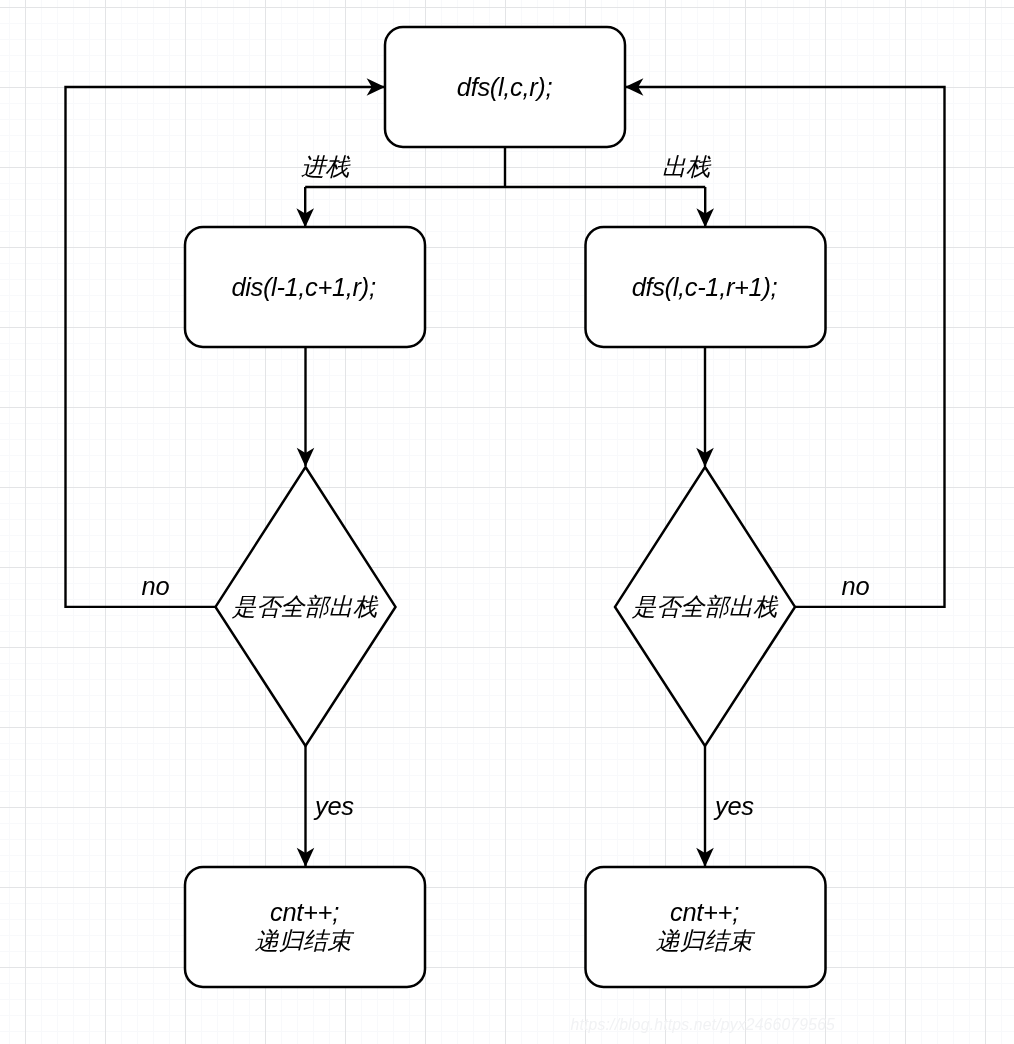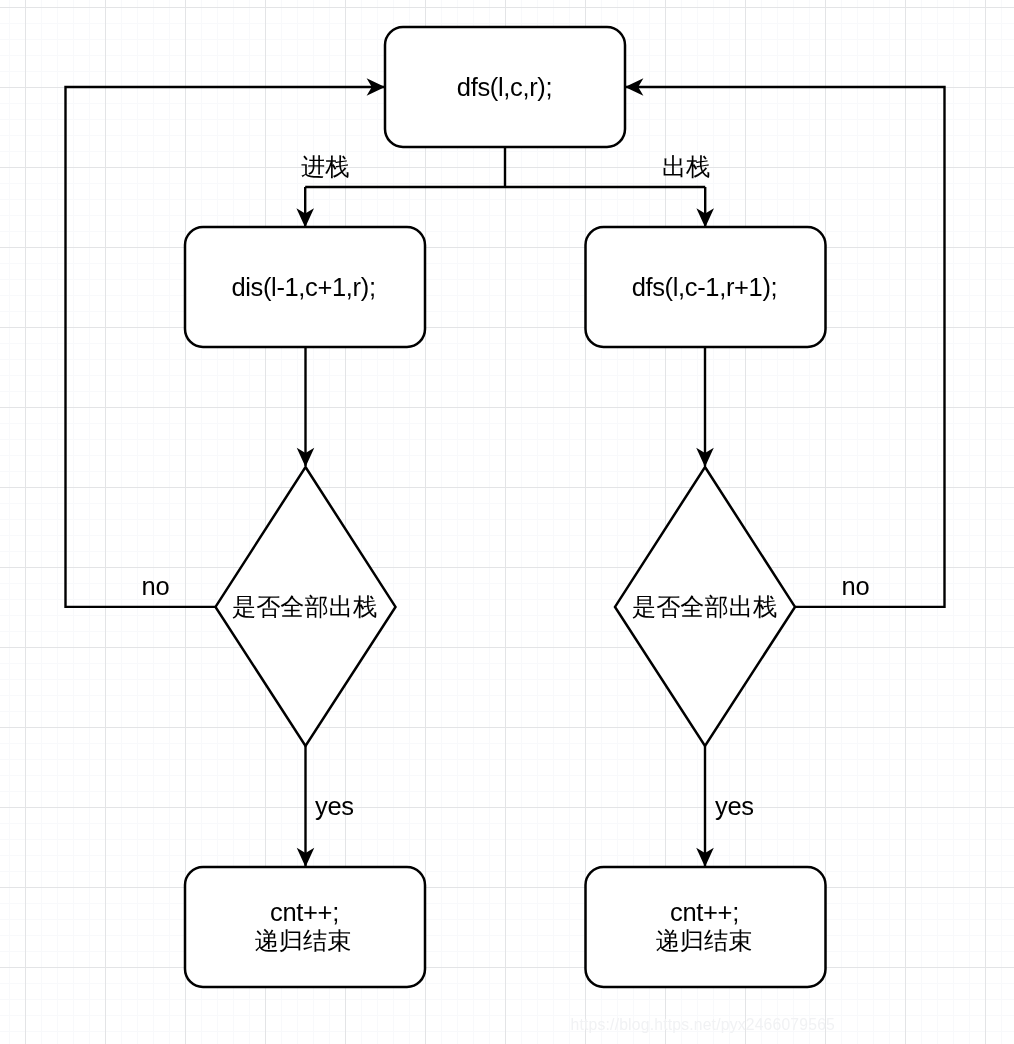--- a/index.html
+++ b/index.html
@@ -1,19 +1,19 @@
 <!DOCTYPE html>
 <html><head>
 <meta charset="utf-8">
 <title>dfs flowchart</title>
 <style>
   html,body{margin:0;padding:0;background:#fff;}
   body{width:1014px;height:1044px;overflow:hidden;
        font-family:"Liberation Sans",sans-serif;}
-  #canvas{position:relative;width:841px;height:1044px;background:#0369a1;}
+  #canvas{position:relative;width:841px;height:1044px;background:#0369a1;font-style:italic;}
   svg{position:absolute;left:0;top:0;}
   .shape{fill:#ffffff;stroke:#000000;stroke-width:2.5;}
   .conn{fill:none;stroke:#000000;stroke-width:2.4;}
   .arrow{fill:#000000;stroke:none;}
   text{-webkit-font-smoothing:antialiased;}
   #flow,#wm{transform:translateZ(0);}
   .lbl{font-family:"Liberation Sans",sans-serif;font-size:25.5px;fill:#000;letter-spacing:-0.35px;
        text-anchor:middle;}
   .elbl{font-family:"Liberation Sans",sans-serif;font-size:25.5px;fill:#000;letter-spacing:-0.35px;
         text-anchor:middle;}

